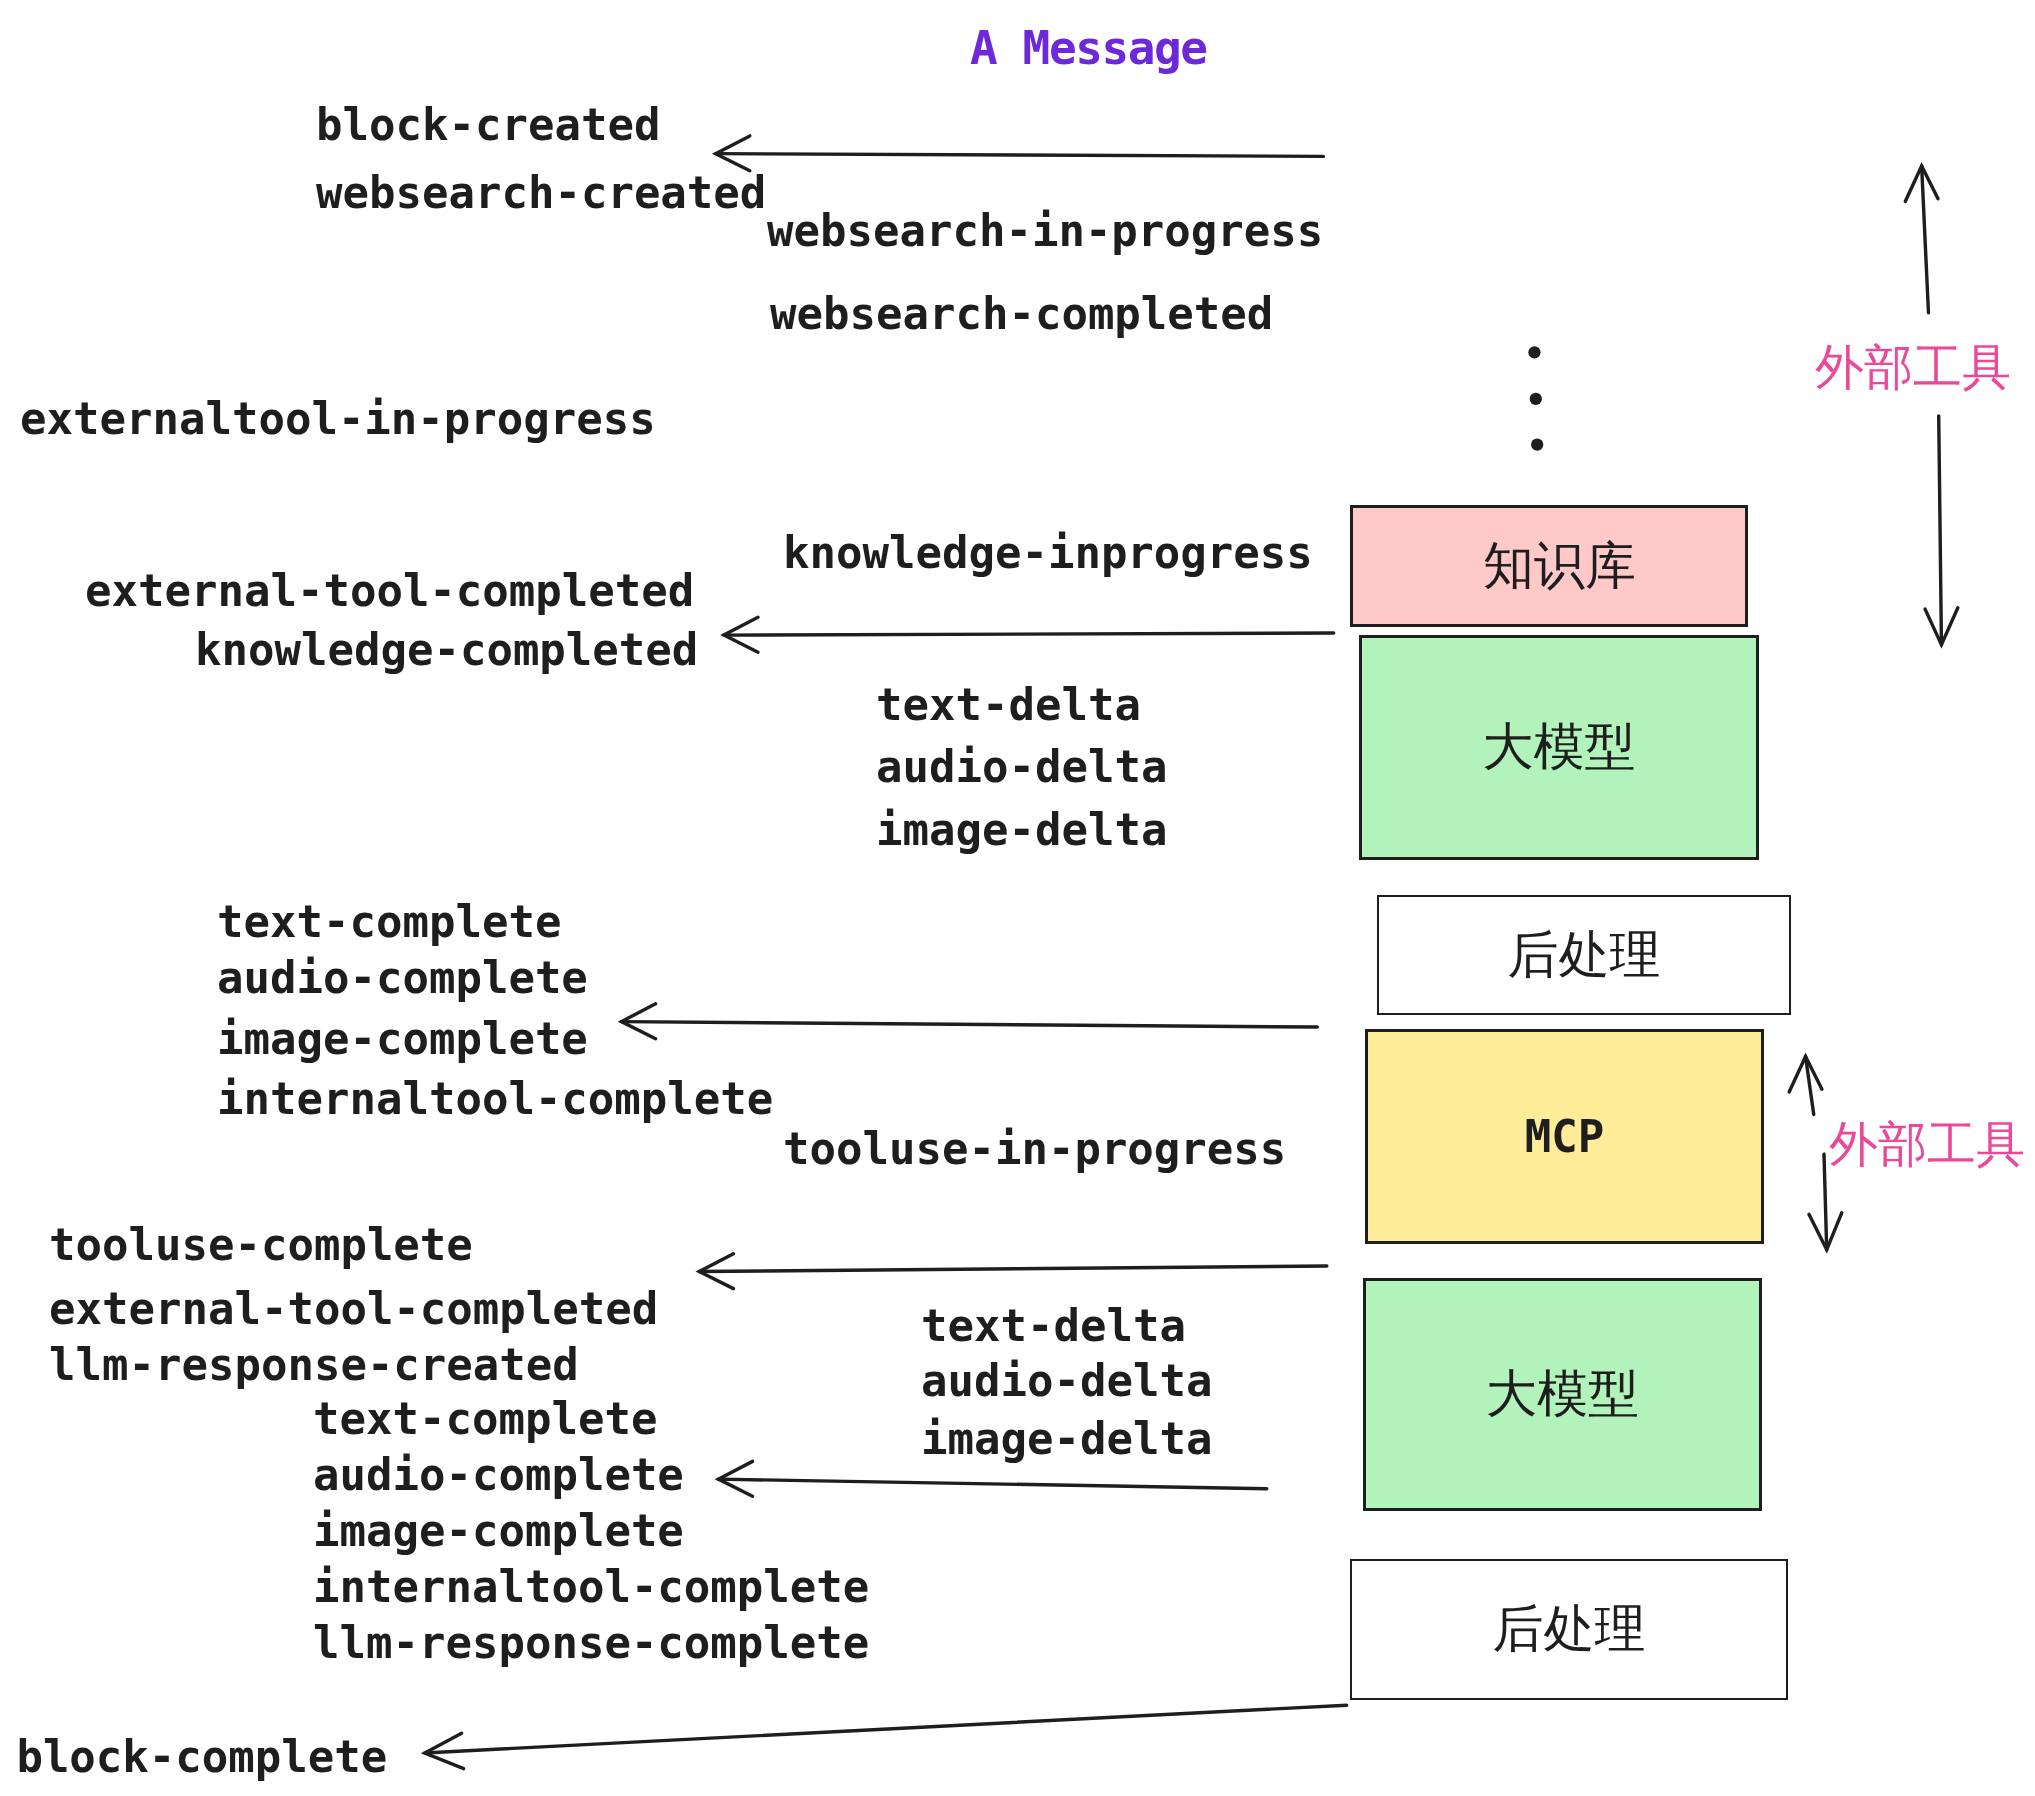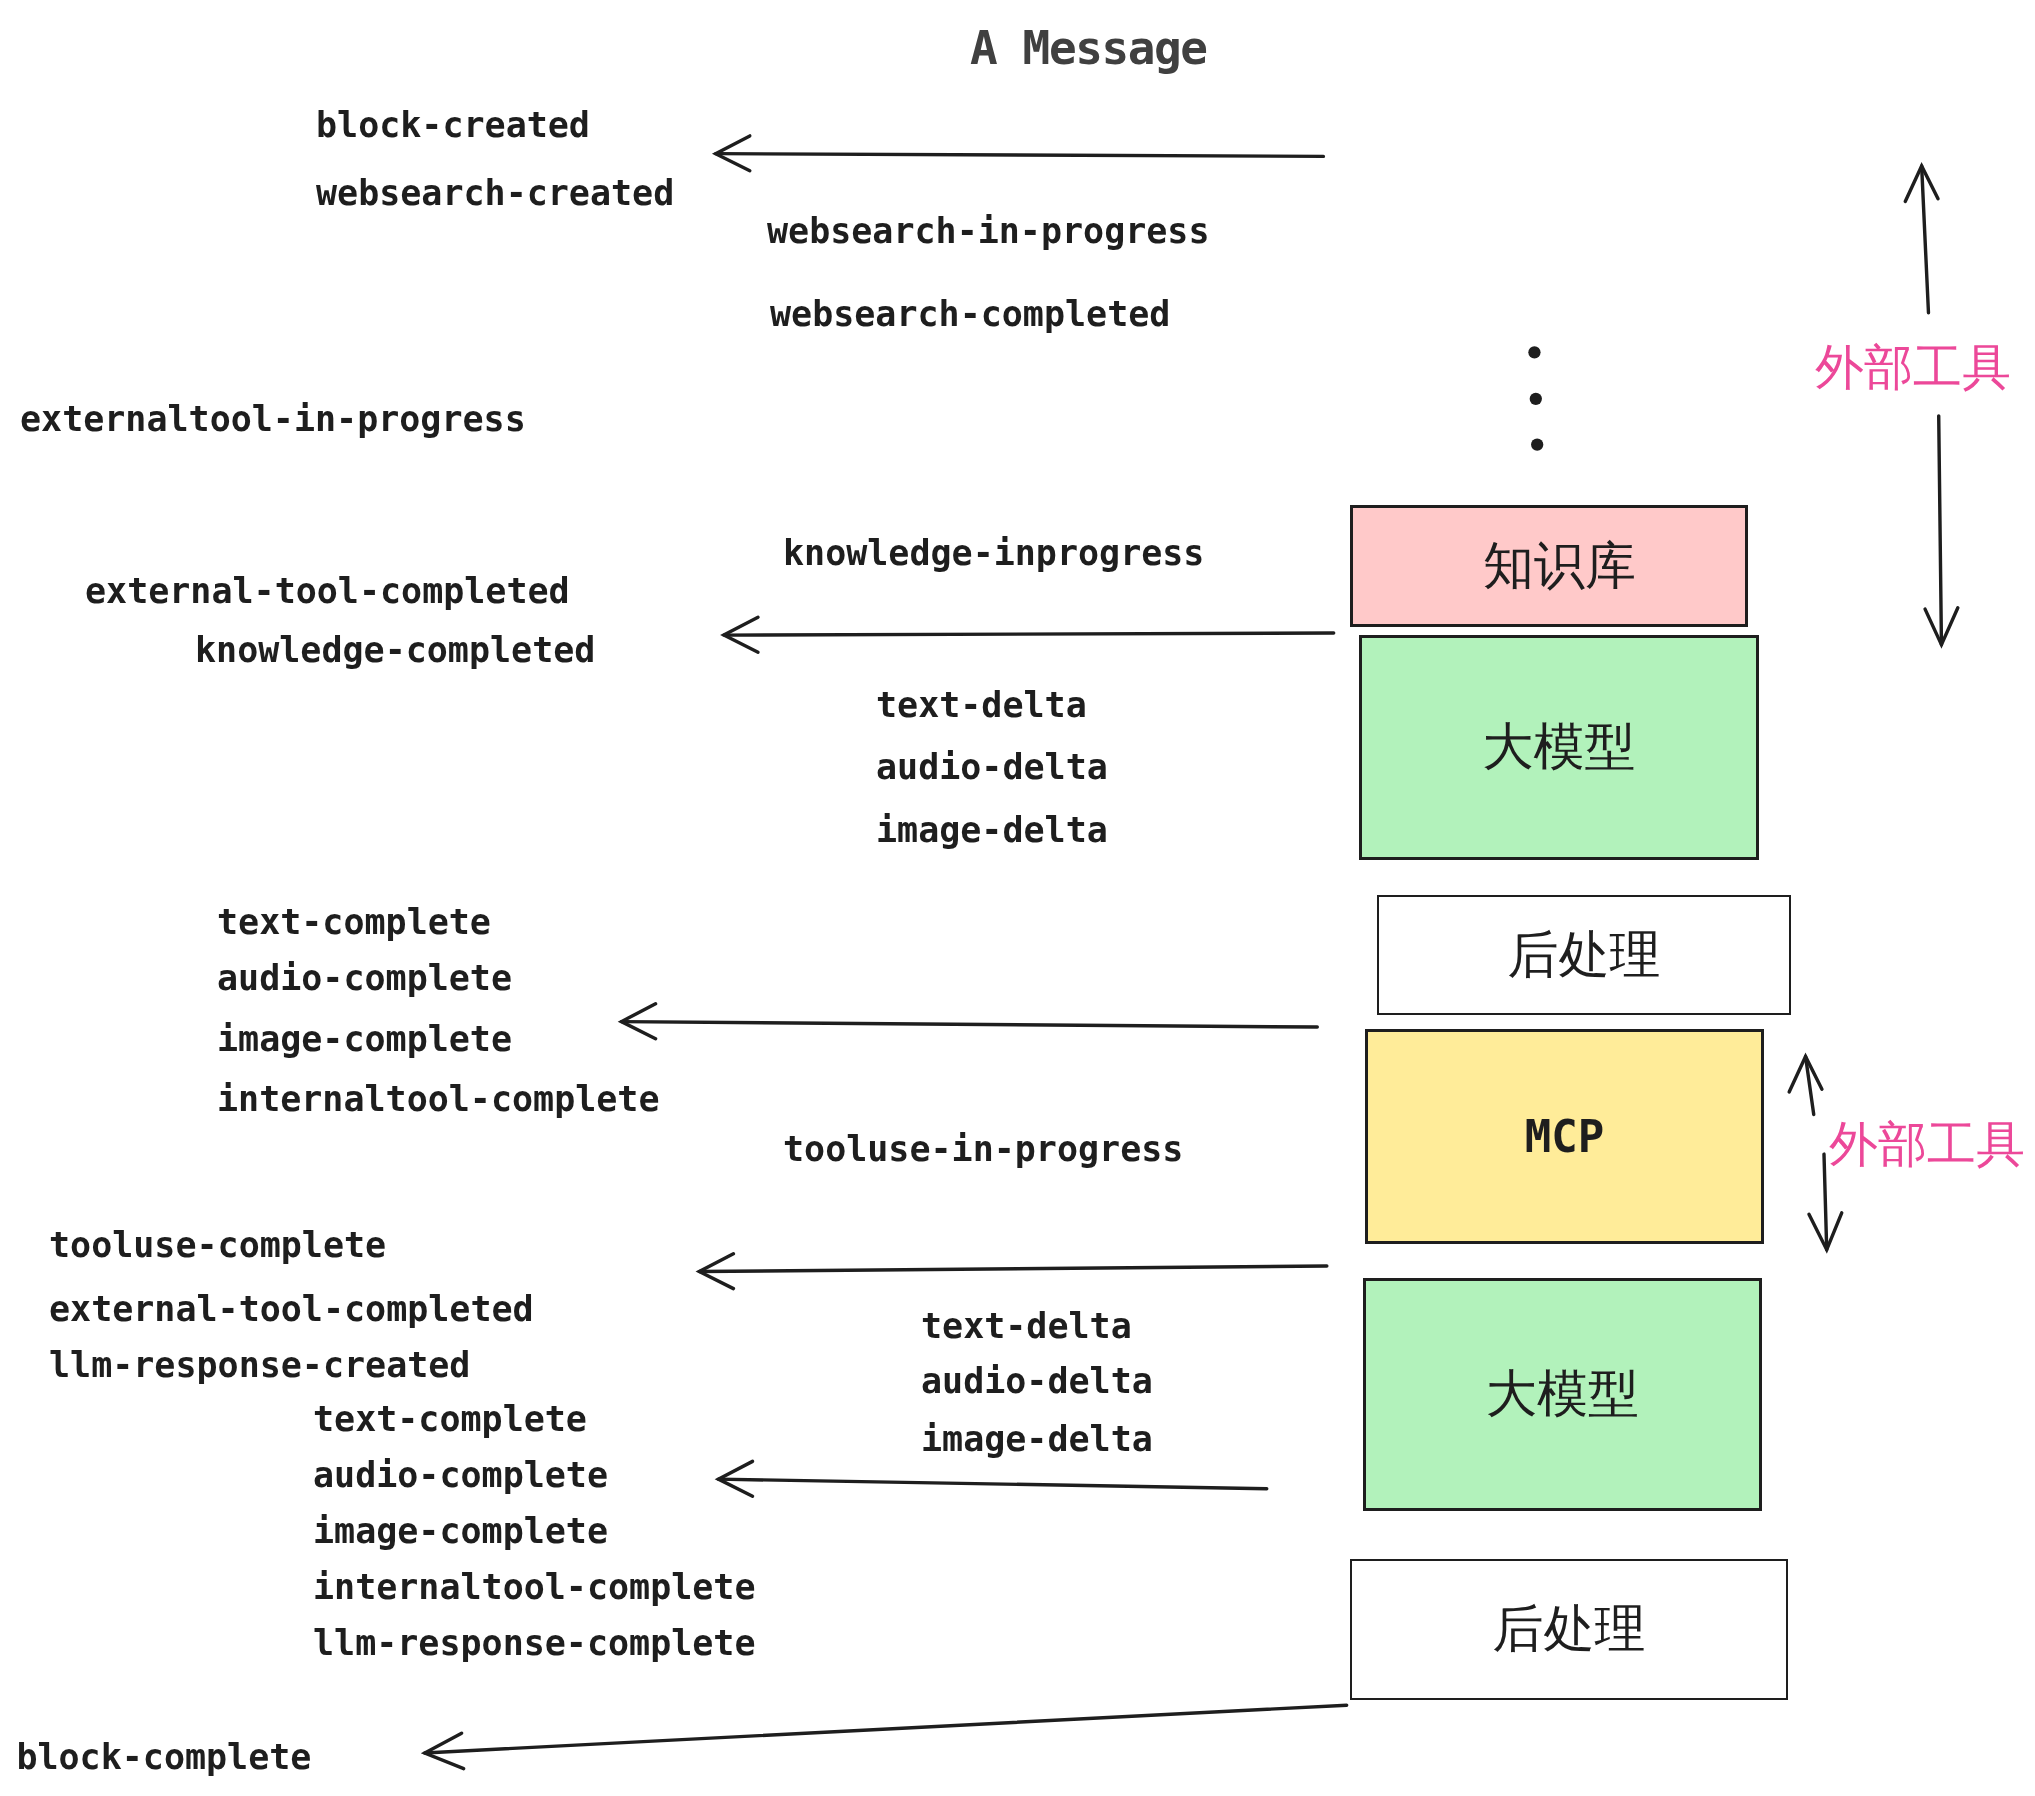--- a/index.html
+++ b/index.html
@@ -2,24 +2,24 @@
 <html style="font-size:11px"><head>
 <meta charset="utf-8">
 <style>
   html,body { margin:0; padding:0; background:#ffffff; }
   .stage {
     position:relative; width:2035px; height:1796px; background:#ffffff;
     font-family:"DejaVu Sans Mono", monospace; color:#1e1e1e; overflow:hidden;
   }
   .title {
     position:absolute; font-size:46px; font-weight:bold; white-space:nowrap;
-    letter-spacing:-1.4px; color:#404040;text-align:center;
+    letter-spacing:-1.4px; color:#6d28d9;text-align:center;
   }
   .evt {
-    position:absolute; font-size:35px; line-height:48px; font-weight:bold;
+    position:absolute; font-size:44px; line-height:48px; font-weight:bold;
     white-space:nowrap; letter-spacing:0px; color:#1e1e1e;
   }
   .box {
     position:absolute; box-sizing:border-box; border:3.4px solid #1e1e1e;
     display:flex; align-items:center; justify-content:center;
   }
   .box.thin { border-width:2.7px; }
   .box-label {
     font-family:"Liberation Sans", "DejaVu Sans", sans-serif;
     font-size:51px; font-weight:500; color:#1e1e1e; white-space:nowrap;

